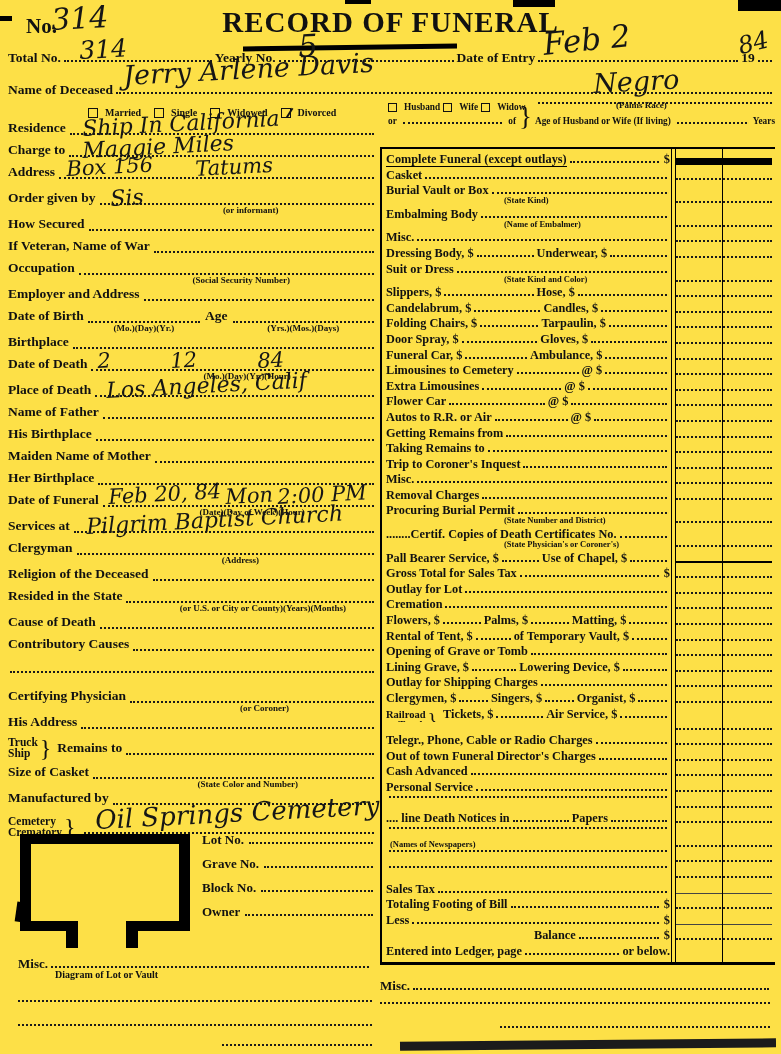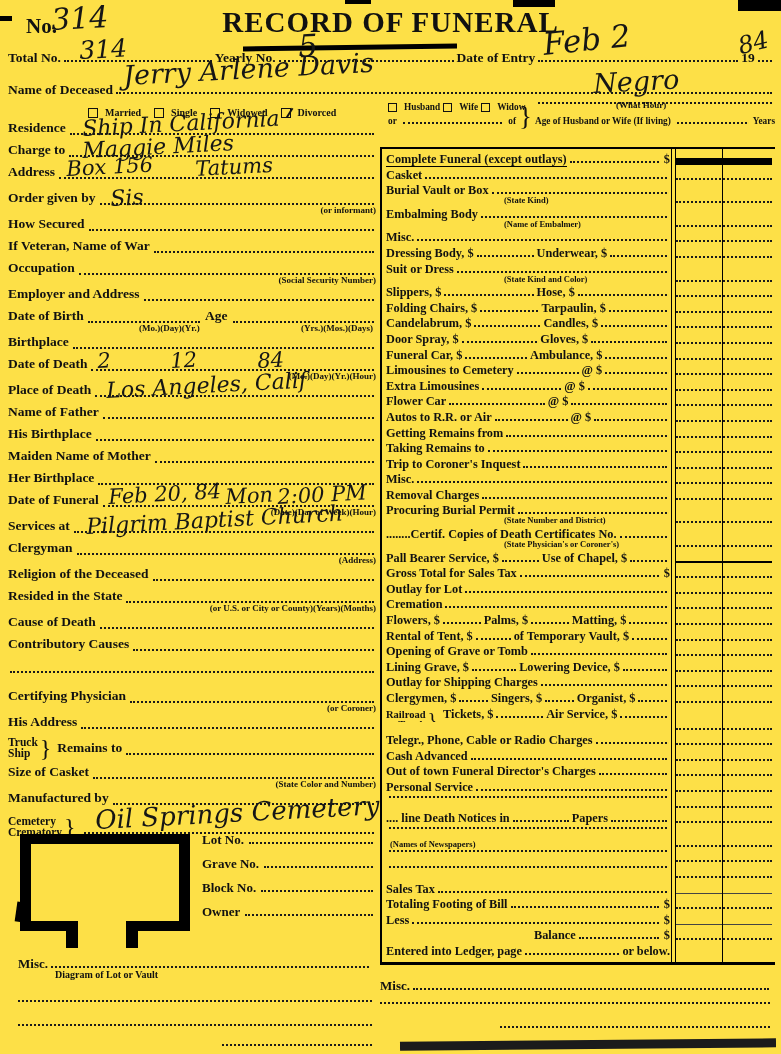--- a/index.html
+++ b/index.html
@@ -56,21 +56,21 @@
   .lrow{position:relative;display:flex;align-items:flex-start;height:22px;}
   .lrow.tall{height:26px;}
   .lrow.blank{height:30px;}
   .lrow.braced{height:28px;align-items:center;}
   .lrow.braced.big{height:34px;}
   .llabel{font-size:13.5px;font-weight:600;line-height:20px;white-space:nowrap;margin-right:2px;}
   .llabel.mid{margin:0 3px;}
   .lw{flex:1;position:relative;height:20px;}
   .lw.lw2{flex:1.25;}
   .dotline{position:absolute;left:2px;right:2px;bottom:3px;border-bottom:2px dotted #1a1a1a;}
-  .lhints{position:absolute;left:10%;right:0;top:17px;display:flex;justify-content:flex-end;}
+  .lhints{position:absolute;left:10%;right:0;top:17px;display:flex;justify-content:center;}
   .lhints.full{left:2%;right:2%;}
   .lhint{font-size:9px;font-weight:700;white-space:nowrap;}
   .lvals{position:absolute;left:3%;right:3%;bottom:1px;display:flex;justify-content:space-between;}
   .lvals.left{right:32%;}
   .lval{font-size:21px;}
   .hwv{position:absolute;left:5%;bottom:-3px;font-size:22px;}
   .big .hwv{font-size:26px;bottom:2px;}
   .bwrap{display:flex;align-items:center;margin-right:4px;flex:none;}
   .bstack{display:flex;flex-direction:column;}
   .bline{font-size:11.5px;font-weight:600;line-height:11px;white-space:nowrap;}
@@ -149,21 +149,21 @@
   <span class="hw hw-yearly">5</span>
   <span class="hw hw-entry">Feb 2</span>
   <span class="hw hw-year">84</span>
 
   <div class="name-row">
     <span class="lb">Name of Deceased</span>
     <span class="fill"></span>
   </div>
   <span class="hw hw-name">Jerry Arlene Davis</span>
   <span class="hw hw-race">Negro</span>
-  <span class="race-hint">(What Hour)</span>
+  <span class="race-hint">(Palms Race)</span>
 
   <div class="marital-row" id="marital">
       <span class="cbitem">
         <span class="cb"></span>
         <span class="cblabel">Married</span>
       </span>
       <span class="cbitem">
         <span class="cb"></span>
         <span class="cblabel">Single</span>
       </span>
@@ -564,32 +564,32 @@
           <span class="ctext">
             <span class="cpart">Slippers, $</span>
             <span class="cfill"></span>
             <span class="cpart">Hose, $</span>
             <span class="cfill"></span>
           </span>
           <span class="cmon dots"></span>
         </div>
         <div class="crow">
           <span class="ctext">
+            <span class="cpart">Candelabrum, $</span>
+            <span class="cfill"></span>
+            <span class="cpart">Candles, $</span>
+            <span class="cfill"></span>
+          </span>
+          <span class="cmon dots"></span>
+        </div>
+        <div class="crow">
+          <span class="ctext">
             <span class="cpart">Folding Chairs, $</span>
             <span class="cfill"></span>
             <span class="cpart">Tarpaulin, $</span>
-            <span class="cfill"></span>
-          </span>
-          <span class="cmon dots"></span>
-        </div>
-        <div class="crow">
-          <span class="ctext">
-            <span class="cpart">Candelabrum, $</span>
-            <span class="cfill"></span>
-            <span class="cpart">Candles, $</span>
             <span class="cfill"></span>
           </span>
           <span class="cmon dots"></span>
         </div>
         <div class="crow">
           <span class="ctext">
             <span class="cpart">Door Spray, $</span>
             <span class="cfill"></span>
             <span class="cpart">Gloves, $</span>
             <span class="cfill"></span>
@@ -795,28 +795,28 @@
         </div>
         <div class="crow">
           <span class="ctext">
             <span class="cpart">Telegr., Phone, Cable or Radio Charges</span>
             <span class="cfill"></span>
           </span>
           <span class="cmon dots"></span>
         </div>
         <div class="crow">
           <span class="ctext">
+            <span class="cpart">Out of town Funeral Director's Charges</span>
+            <span class="cfill"></span>
+          </span>
+          <span class="cmon dots"></span>
+        </div>
+        <div class="crow">
+          <span class="ctext">
             <span class="cpart">Cash Advanced</span>
-            <span class="cfill"></span>
-          </span>
-          <span class="cmon dots"></span>
-        </div>
-        <div class="crow">
-          <span class="ctext">
-            <span class="cpart">Out of town Funeral Director's Charges</span>
             <span class="cfill"></span>
           </span>
           <span class="cmon dots"></span>
         </div>
         <div class="crow">
           <span class="ctext">
             <span class="cpart">Personal Service</span>
             <span class="cfill"></span>
           </span>
           <span class="cmon dots"></span>

